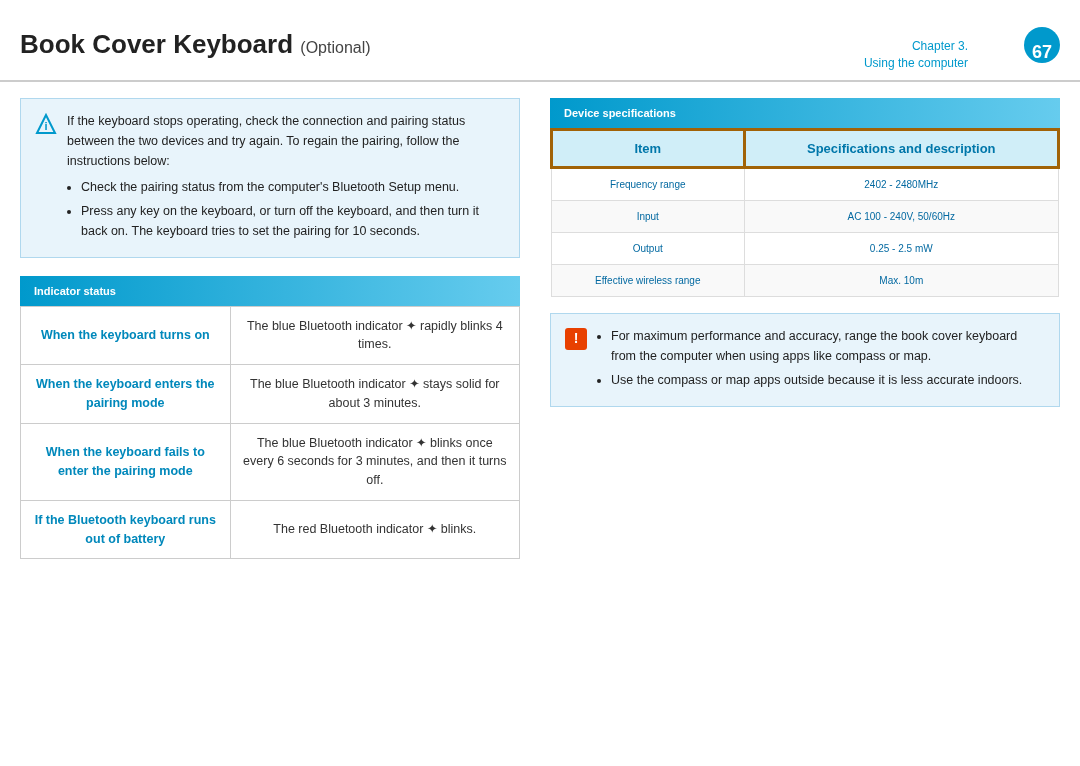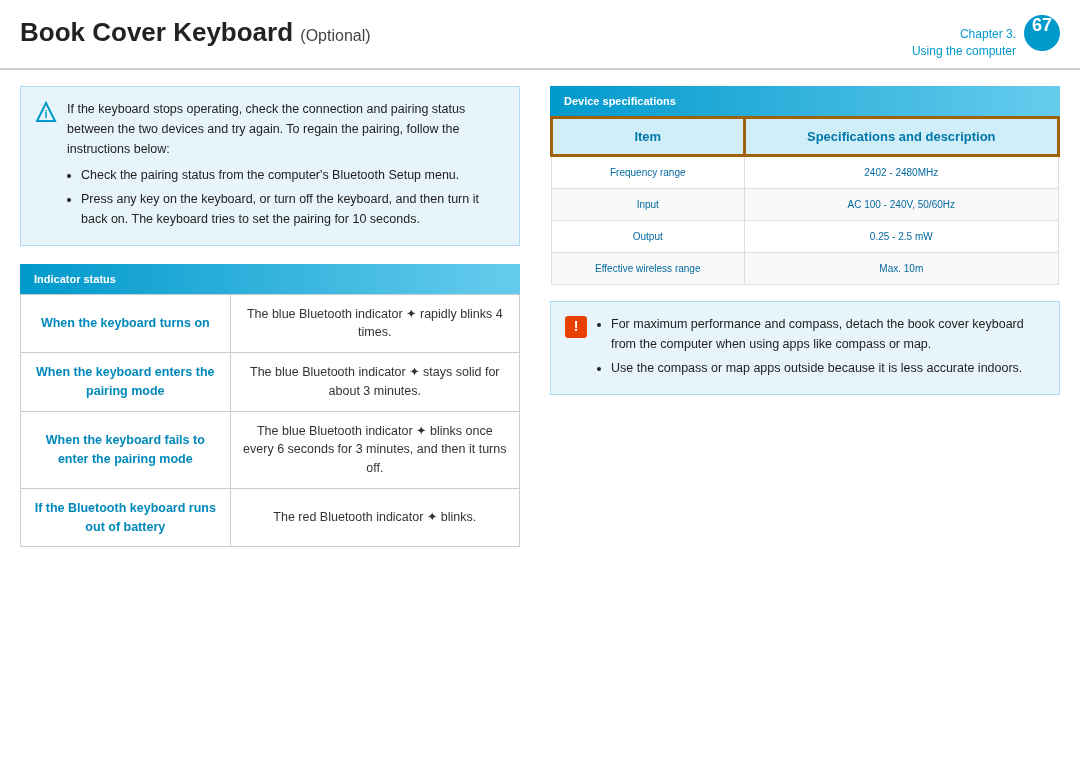--- a/index.html
+++ b/index.html
@@ -10,21 +10,21 @@
       min-height: 766px;
       font-size: 13px;
       color: #222;
     }
 
     
     .header {
       display: flex;
       align-items: center;
       justify-content: space-between;
-      padding: 6px 20px 8px 20px;
+      padding: 18px 20px 8px 20px;
       border-bottom: 2px solid #ccc;
     }
     .header-title {
       font-size: 26px;
       font-weight: bold;
       color: #222;
     }
     .header-title span.optional {
       font-size: 16px;
       font-weight: normal;
@@ -44,22 +44,23 @@
     }
     .page-badge {
       background: #0099cc;
       color: #fff;
       font-size: 18px;
       font-weight: bold;
       border-radius: 50%;
       width: 36px;
       height: 36px;
       display: flex;
-      align-items: flex-start;
+      align-items: flex-end;
       justify-content: center;
+      margin-left: 48px;
     }
 
     
     .main-content {
       display: flex;
       gap: 0;
       padding: 16px 20px;
     }
     .left-col {
       width: 50%;
@@ -291,20 +292,20 @@
           </tbody>
       </table>
     </div>
 
     <div class="note-box">
       <div class="note-box-icon">
         <span>!</span>
       </div>
       <div>
         <ul>
-          <li>For maximum performance and compass, detach the book cover keyboard from the computer when using apps like compass or map.</li>
+          <li>For maximum performance and accuracy, range the book cover keyboard from the computer when using apps like compass or map.</li>
           <li>Use the compass or map apps outside because it is less accurate indoors.</li>
         </ul>
       </div>
     </div>
 
   </div>
 </div>
 
 </body></html>

